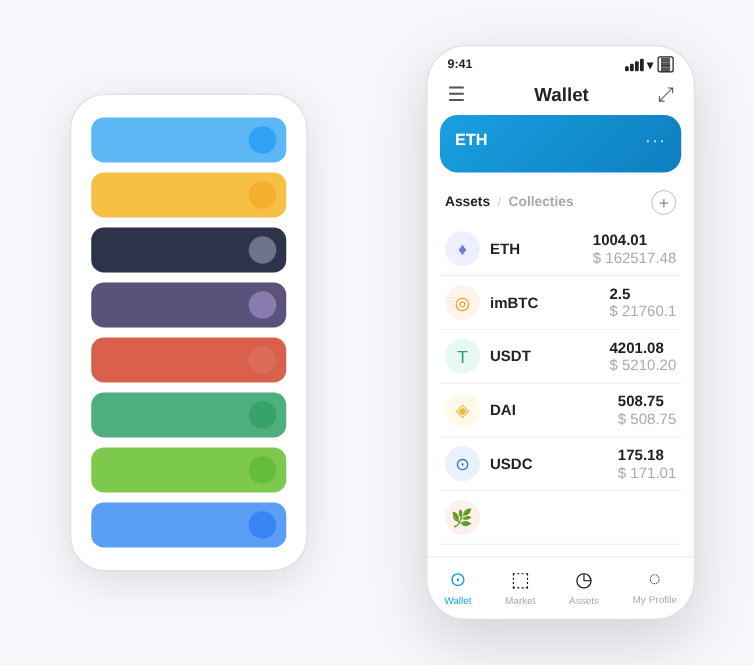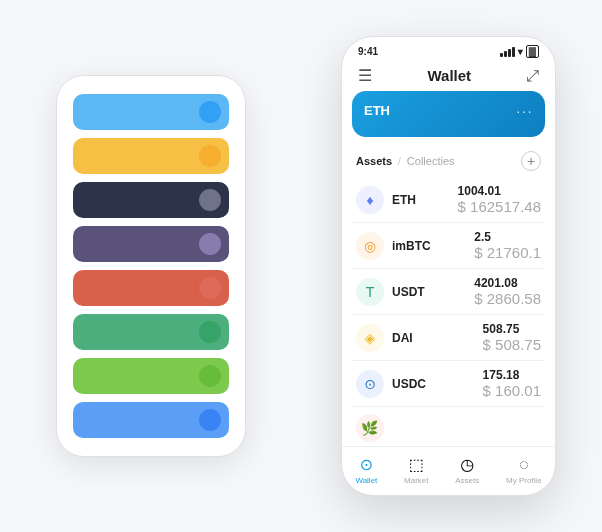--- a/index.html
+++ b/index.html
@@ -190,20 +190,21 @@
       font-weight: 600;
     }
 
     .assets-tab-divider {
       color: #ccc;
       font-size: 10px;
     }
 
     .assets-tab-inactive {
       color: #aaa;
+      font-weight: bold;
     }
 
     .assets-add {
       width: 20px;
       height: 20px;
       border-radius: 50%;
       border: 1.5px solid #ccc;
       display: flex;
       align-items: center;
       justify-content: center;
@@ -253,21 +254,21 @@
       text-align: left;
     }
 
     .asset-amount {
       font-size: 12px;
       font-weight: 600;
       color: #222;
     }
 
     .asset-usd {
-      font-size: 15px;
+      font-size: 12px;
       color: #aaa;
     }
 
     
     .bottom-nav {
       display: flex;
       justify-content: space-around;
       align-items: center;
       padding: 8px 0 10px;
       border-top: 0.5px solid #eee;
@@ -392,41 +393,41 @@
             <div class="asset-usd">$ 21760.1</div>
           </div>
         </div>
         <div class="asset-item">
           <div class="asset-left">
             <div class="asset-icon" style="background: rgb(232, 248, 243); color: rgb(38, 161, 123); font-size: 14px;">T</div>
             <div class="asset-name">USDT</div>
           </div>
           <div class="asset-right">
             <div class="asset-amount">4201.08</div>
-            <div class="asset-usd">$ 2860.58</div>
+            <div class="asset-usd">$ 5210.20</div>
           </div>
         </div>
         <div class="asset-item">
           <div class="asset-left">
             <div class="asset-icon" style="background: rgb(254, 249, 232); color: rgb(244, 183, 49); font-size: 14px;">◈</div>
             <div class="asset-name">DAI</div>
           </div>
           <div class="asset-right">
             <div class="asset-amount">508.75</div>
             <div class="asset-usd">$ 508.75</div>
           </div>
         </div>
         <div class="asset-item">
           <div class="asset-left">
             <div class="asset-icon" style="background: rgb(234, 241, 252); color: rgb(39, 117, 202); font-size: 14px;">⊙</div>
             <div class="asset-name">USDC</div>
           </div>
           <div class="asset-right">
             <div class="asset-amount">175.18</div>
-            <div class="asset-usd">$ 160.01</div>
+            <div class="asset-usd">$ 171.01</div>
           </div>
         </div>
         <div class="asset-item">
           <div class="asset-left">
             <div class="asset-icon" style="background: rgb(254, 240, 238); color: rgb(231, 76, 60); font-size: 14px;">🌿</div>
           </div>
         </div>
       </div>
 
     <div class="bottom-nav" id="bottom-nav">

